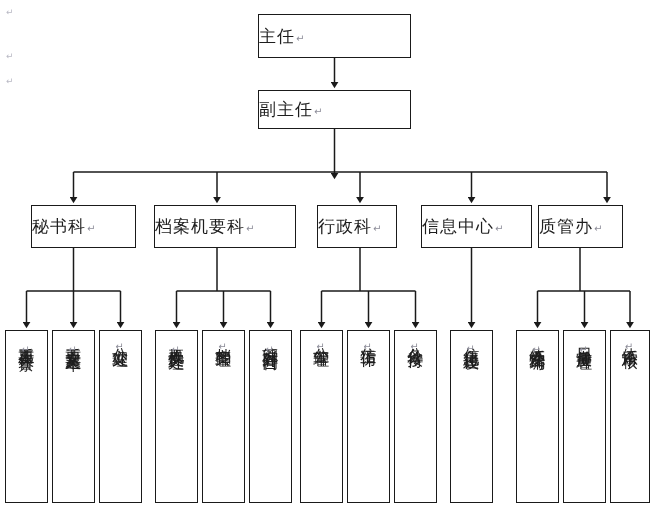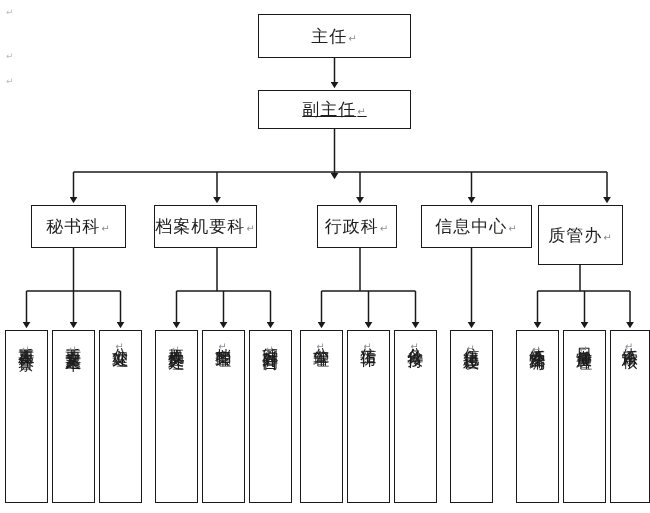--- a/index.html
+++ b/index.html
@@ -26,21 +26,20 @@
     user-select: none;
   }
   
   .node {
     position: absolute;
     box-sizing: border-box;
     border: 1px solid #1a1a1a;
     background: #ffffff;
     display: flex;
     align-items: center;
-    justify-content: center;
     color: #1d1d1d;
   }
   .node .label {
     display: inline-block;
     white-space: nowrap;
   }
   .node.horizontal .label {
     font-size: 17px;
     letter-spacing: 1px;
     line-height: 1.1;
@@ -131,37 +130,37 @@
       <path d="M537.5,291 L537.5,323" marker-end="url(#ah)"></path>
       <path d="M584.5,291 L584.5,323" marker-end="url(#ah)"></path>
       <path d="M630,291 L630,323" marker-end="url(#ah)"></path>
     </g>
   </svg>
 
   <div class="node horizontal" style="left:258px; top:14px; width:153px; height:44px;">
     <span class="label"><span>主任</span><span class="pilcrow">↵</span></span>
   </div>
 
-  <div class="node horizontal" style="left:258px; top:90px; width:153px; height:39px;text-decoration:underline;">
+  <div class="node horizontal" style="left:258px; top:90px; width:153px; height:39px;">
     <span class="label"><span>副主任</span><span class="pilcrow">↵</span></span>
   </div>
 
-  <div class="node horizontal" style="left:31px; top:205px; width:95px; height:43px;">
+  <div class="node horizontal" style="left:31px; top:205px; width:105px; height:43px;">
     <span class="label"><span>秘书科</span><span class="pilcrow">↵</span></span>
   </div>
-  <div class="node horizontal" style="left:154px; top:205px; width:103px; height:43px;">
+  <div class="node horizontal" style="left:154px; top:205px; width:142px; height:43px;">
     <span class="label"><span>档案机要科</span><span class="pilcrow">↵</span></span>
   </div>
   <div class="node horizontal" style="left:317px; top:205px; width:80px; height:43px;">
     <span class="label"><span>行政科</span><span class="pilcrow">↵</span></span>
   </div>
   <div class="node horizontal" style="left:421px; top:205px; width:111px; height:43px;">
     <span class="label"><span>信息中心</span><span class="pilcrow">↵</span></span>
   </div>
-  <div class="node horizontal" style="left:538px; top:205px; width:85px; height:60px;">
+  <div class="node horizontal" style="left:538px; top:205px; width:85px; height:43px;">
     <span class="label"><span>质管办</span><span class="pilcrow">↵</span></span>
   </div>
 
   <div class="node vertical" style="left:5px; top:330px; width:43px; height:173px;">
     <span class="label"><span>重要工作督察</span><span class="pilcrow">↵</span></span>
   </div>
   <div class="node vertical" style="left:52px; top:330px; width:43px; height:173px;">
     <span class="label"><span>重要文案起草</span><span class="pilcrow">↵</span></span>
   </div>
   <div class="node vertical" style="left:99px; top:330px; width:43px; height:173px;">

